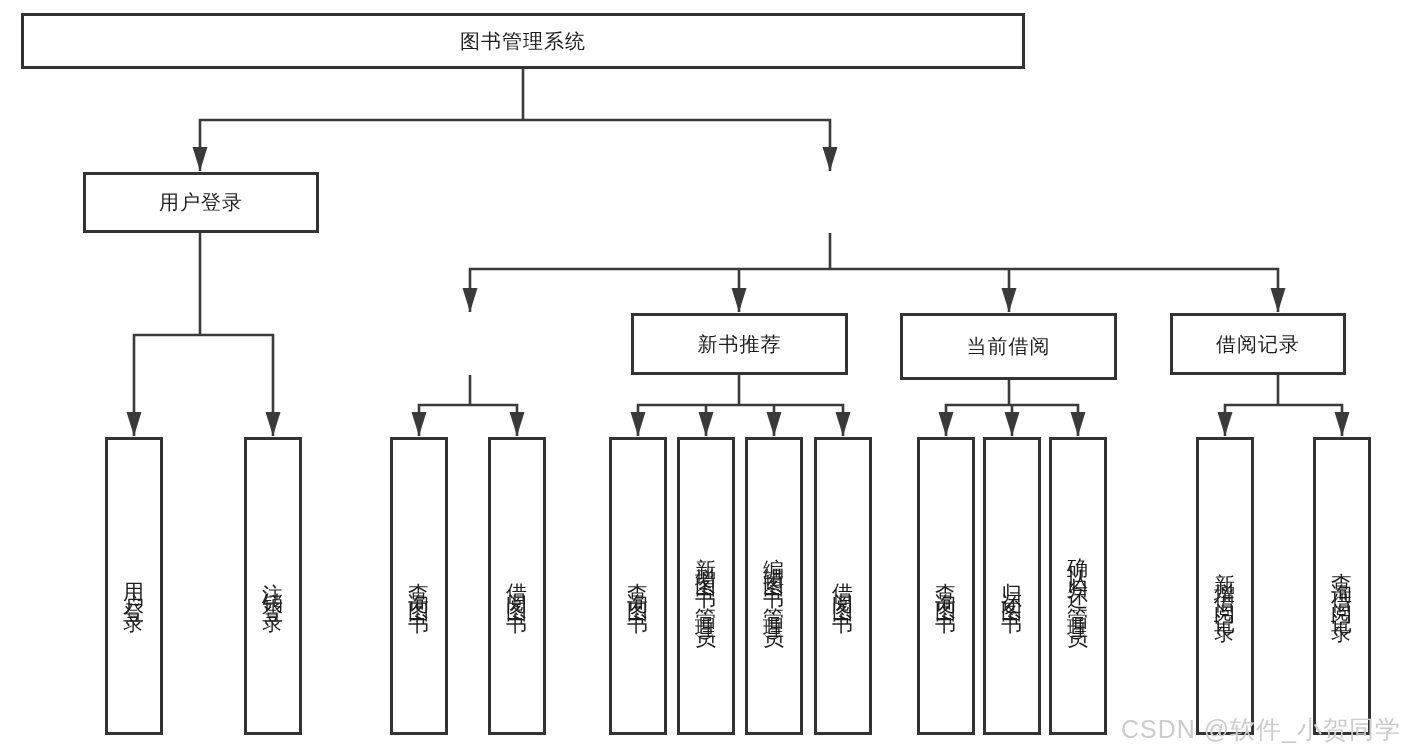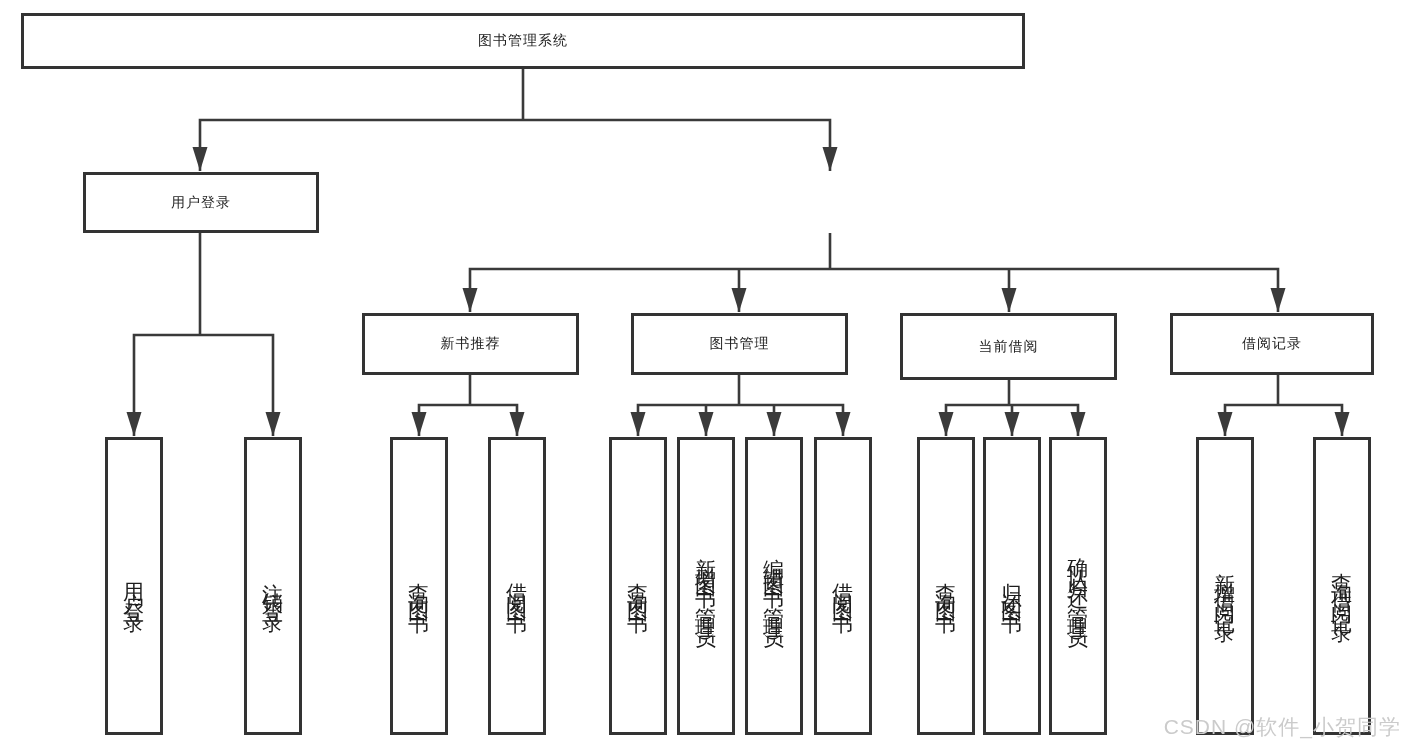--- a/index.html
+++ b/index.html
@@ -25,36 +25,36 @@
   .hbox,.vbox{
     position:absolute;
     box-sizing:border-box;
     background:var(--background);
     border:3px solid var(--border);
     display:flex;align-items:center;justify-content:center;
     color:var(--text);
     z-index:2;
   }
   .hbox span{
-    font-size:14px;
+    font-size:20px;
     letter-spacing:1px;
     white-space:nowrap;
   }
   .vbox{top:437px;width:58px;height:298px;}
   .vbox span{
     writing-mode:vertical-rl;
     text-orientation:mixed;
     font-size:21px;
     letter-spacing:10px;
     line-height:1;
   }
   .watermark{
     position:absolute;
     right:4px;top:713px;
-    font-size:21px;
+    font-size:25px;
     color:var(--watermark);
     z-index:5;
     white-space:nowrap;
     letter-spacing:1px;
   }
 </style>
 </head>
 <body>
 
 <div class="canvas">
@@ -110,30 +110,27 @@
   </svg>
 
   <div class="hbox" style="left:21px;top:13px;width:1004px;height:56px">
     <span>图书管理系统</span>
   </div>
 
   <div class="hbox" style="left:83px;top:172px;width:236px;height:61px">
     <span>用户登录</span>
   </div>
 
-  <div class="hbox" style="left:362px;top:313px;width:217px;height:62px">
+  <div class="hbox" style="left:631px;top:313px;width:217px;height:62px">
     <span>新书推荐</span>
-  </div>
-  <div class="hbox" style="left:631px;top:313px;width:217px;height:62px">
-    <span>图书管理</span>
   </div>
   <div class="hbox" style="left:900px;top:313px;width:217px;height:67px">
     <span>当前借阅</span>
   </div>
-  <div class="hbox" style="left:1170px;top:313px;width:204px;height:62px">
+  <div class="hbox" style="left:1170px;top:313px;width:176px;height:62px">
     <span>借阅记录</span>
   </div>
 
   <div class="vbox" style="left:105px">
     <span>用户登录</span>
   </div>
   <div class="vbox" style="left:244px">
     <span>注销登录</span>
   </div>
 

